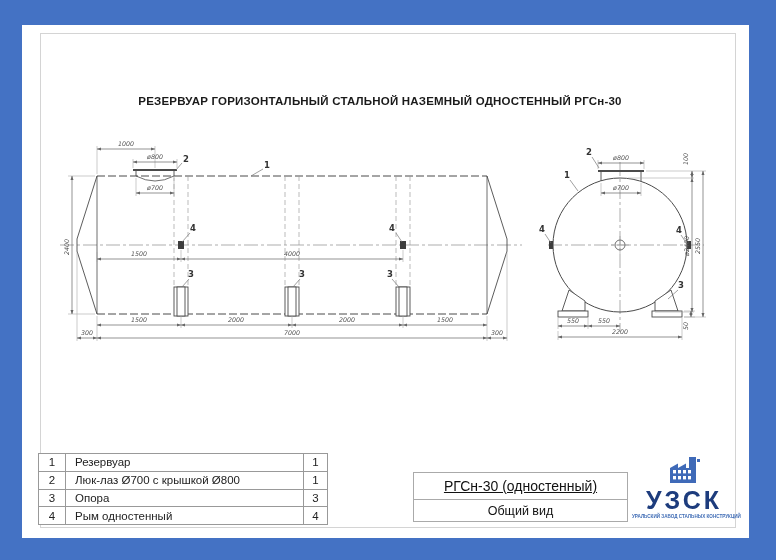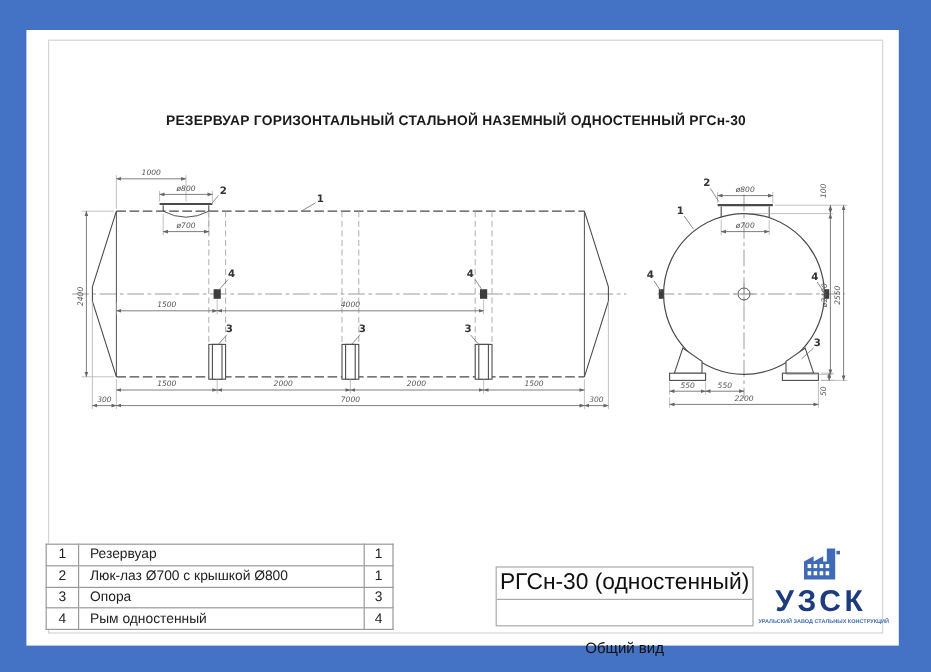--- a/index.html
+++ b/index.html
@@ -16,23 +16,23 @@
   table.parts{position:absolute;left:38px;top:453px;border-collapse:collapse;background:#fff;
               font-size:11.5px;color:#222;}
   table.parts td{border:1px solid #999;height:16.8px;padding:0;}
   table.parts td.c1{width:26px;text-align:center;}
   table.parts td.c2{width:228px;padding-left:9px;margin-top:38px;}
   table.parts td.c3{width:23px;text-align:center;}
   
   .tblock{position:absolute;left:413px;top:472px;width:215px;height:50px;background:#fff;
           border:1px solid #aaa;box-sizing:border-box;}
   .tblock .r1{height:26px;border-bottom:1px solid #aaa;display:flex;align-items:center;
-              justify-content:center;font-size:19px;color:#111;}
+              justify-content:center;font-size:14px;color:#111;text-decoration:underline;}
   .tblock .r2{height:22px;display:flex;align-items:center;justify-content:center;
-              font-size:12.5px;color:#111;margin-top:29px;}
+              font-size:12.5px;color:#111;}
   
   .logo{position:absolute;left:632px;top:454px;width:104px;text-align:center;}
   .logo .abbr{font-size:25px;font-weight:800;color:#1d3c7d;letter-spacing:3px;line-height:1;}
   .logo .sub{font-size:4.6px;font-weight:700;color:#3f6cb5;white-space:nowrap;margin-top:1px;}
 </style>
 </head>
 <body>
 
 <div class="bg">
   <div class="sheet"></div>

